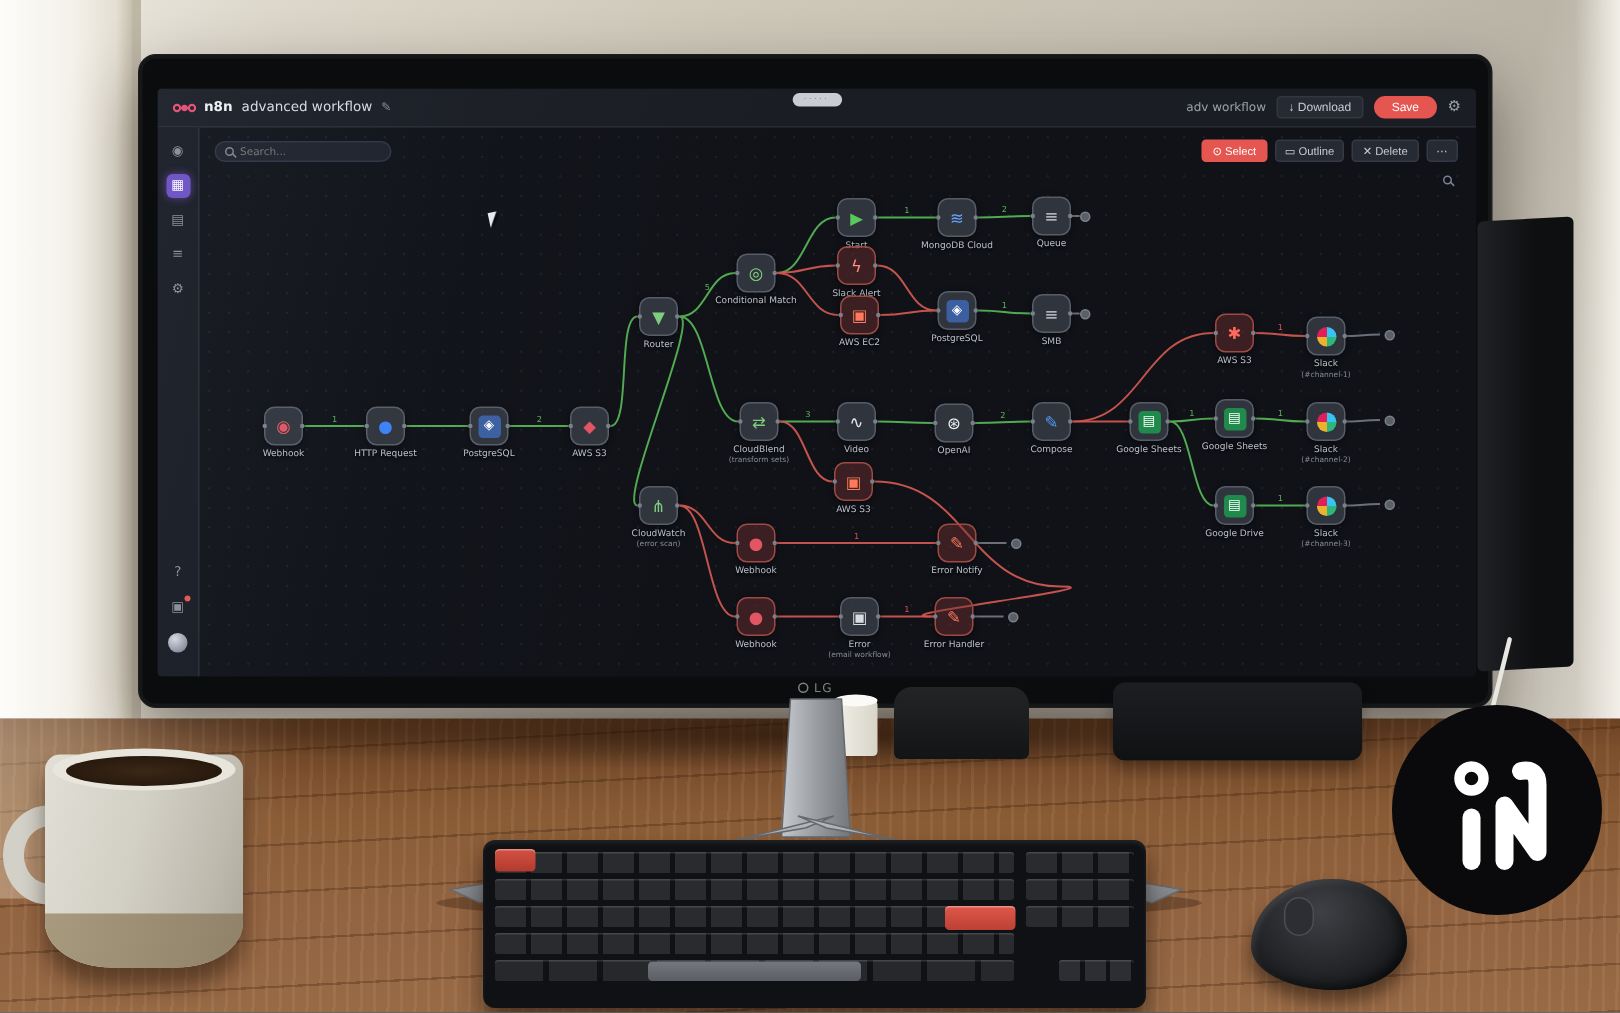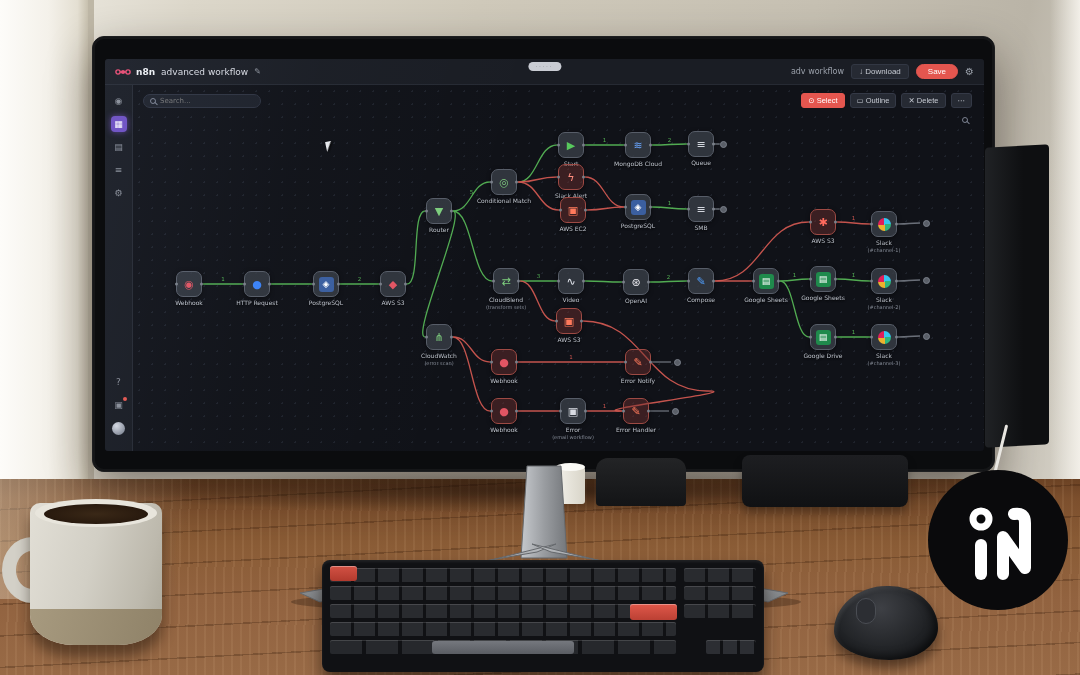--- a/index.html
+++ b/index.html
@@ -506,20 +506,24 @@
             <div class="enddot" style="left: 790px; top: 192px;"></div>
             <div class="enddot" style="left: 790px; top: 248px;"></div>
             <div class="enddot" style="left: 541px; top: 274px;"></div>
             <div class="enddot" style="left: 539px; top: 323px;"></div>
           </div>
         <div class="cursor" style="left:193px; top:56px;"></div>
       </div>
 
       <div class="glare"></div>
     </div>
+    <div class="chin">
+      <span class="lg-ring"></span>
+      <span class="lg-text">LG</span>
+    </div>
   </div>
 
   <div class="keyboard">
     <div class="krow r1"></div>
       <div class="krow r2"></div>
       <div class="krow r3"></div>
     <div class="krow r4"></div>
       <div class="krow r5"></div>
     <div class="krow nav1"></div>
       <div class="krow nav2"></div>

